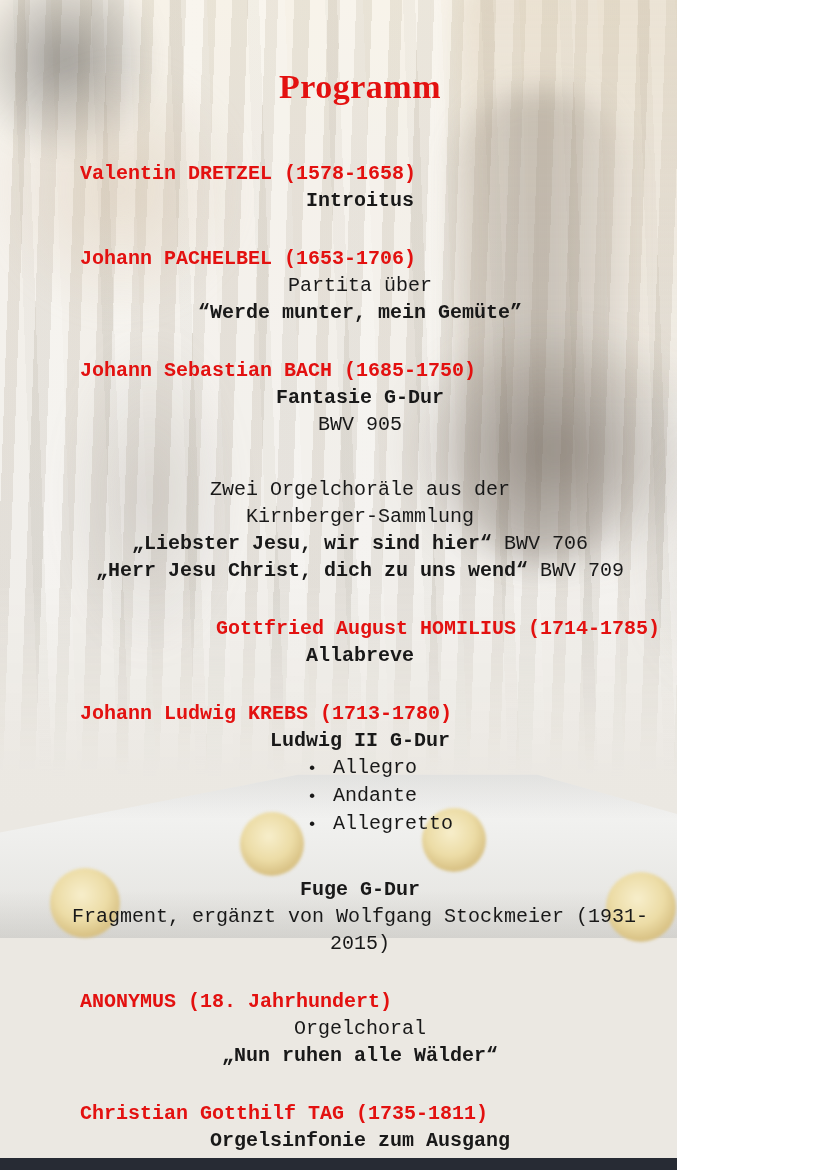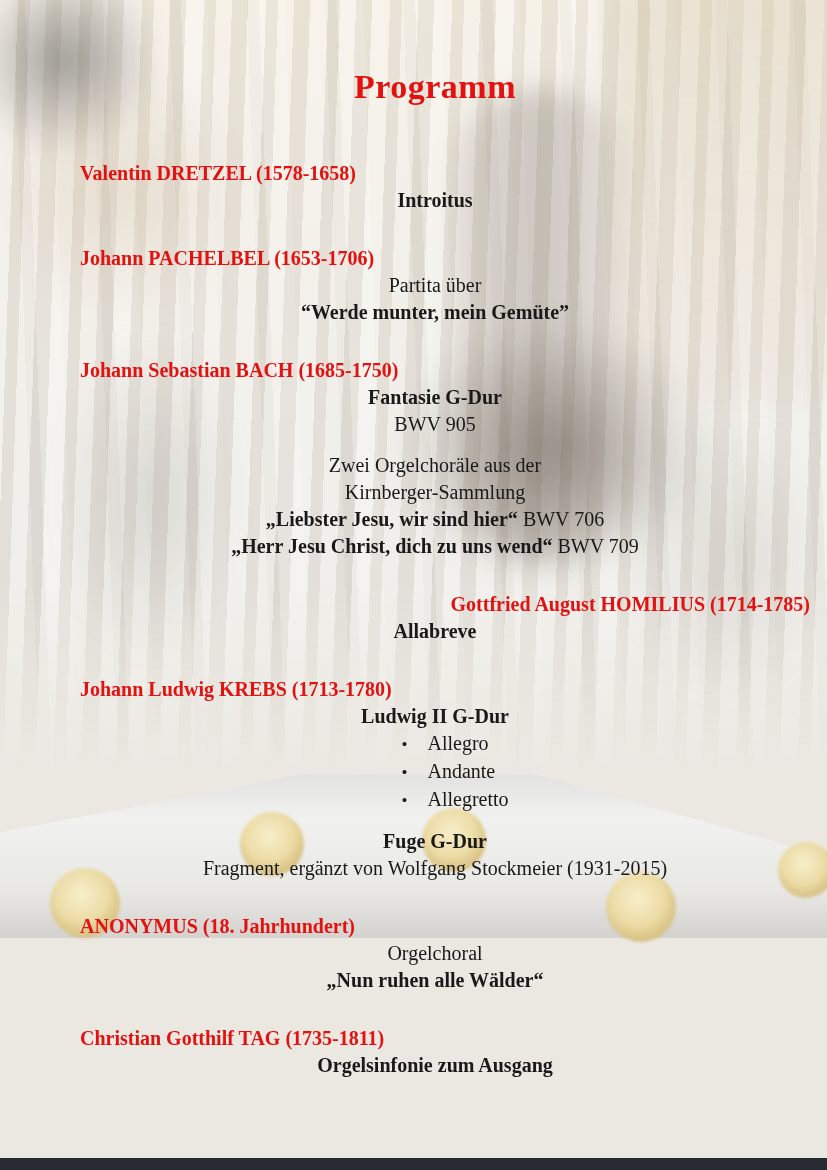--- a/index.html
+++ b/index.html
@@ -1,18 +1,18 @@
 <!DOCTYPE html>
 <html><head>
 <meta charset="utf-8">
 <style>
   html,body{margin:0;padding:0;}
   body{width:827px;height:1170px;overflow:hidden;background:#ffffff;
        font-family:"Liberation Serif","DejaVu Serif",serif;}
-  .page{position:relative;width:827px;height:1170px;overflow:hidden;background:#ece9e3;}
+  .page{position:relative;width:677px;height:1170px;overflow:hidden;background:#ece9e3;}
 
   
   .bg-base{position:absolute;inset:0;
     background:linear-gradient(180deg,#f4eee1 0%,#f0ebe2 15%,#edeae4 45%,#ebe8e2 70%,#ebe8e2 100%);}
   .pipes{position:absolute;left:0;top:0;width:827px;height:780px;opacity:.9;
     background:
       repeating-linear-gradient(92deg,rgba(255,255,255,.35) 0 18px,rgba(150,142,130,.12) 18px 30px,rgba(255,255,255,.28) 30px 46px,rgba(125,118,108,.10) 46px 62px),
       repeating-linear-gradient(88deg,rgba(255,255,255,0) 0 40px,rgba(130,122,112,.08) 40px 52px,rgba(255,255,255,.18) 52px 78px);
     -webkit-mask-image:linear-gradient(180deg,#000 75%,transparent 100%);
     mask-image:linear-gradient(180deg,#000 75%,transparent 100%);}
@@ -47,26 +47,26 @@
   .b4{left:606px;top:872px;width:70px;height:70px;}
   .b5{left:778px;top:842px;width:56px;height:56px;}
 
   .bottom-bar{position:absolute;left:0;bottom:0;width:827px;height:12px;background:#272b34;}
 
   
   .content{position:absolute;left:60px;right:17px;top:0;z-index:5;color:#191919;}
   h1.title{margin:66px 0 0;text-align:center;font-size:34px;line-height:42px;
     font-weight:bold;letter-spacing:.5px;}
   #sections{margin-top:52px;}
-  .sec{margin-top:31px;}
+  .sec{margin-top:31px;font-family:Liberation Mono, monospace;}
   .sec:first-child{margin-top:0;}
   .composer{font-weight:bold;font-size:20px;line-height:27px;margin-left:20px;text-align:left;}
   .line{font-size:20px;line-height:27px;text-align:center;}
   .line .b{font-weight:bold;}
-  .line.gap{margin-top:14px;}
+  .line.gap{margin-top:38px;}
   .bullets{width:fit-content;margin:0 auto;padding-left:40px;text-align:left;}
   .bullet-line{font-size:20px;line-height:27px;}
   .bullet-glyph{display:inline-block;width:26px;font-size:17px;}
 </style>
 </head>
 <body>
 
 <div class="page">
 
   <div class="bg-base"></div>

